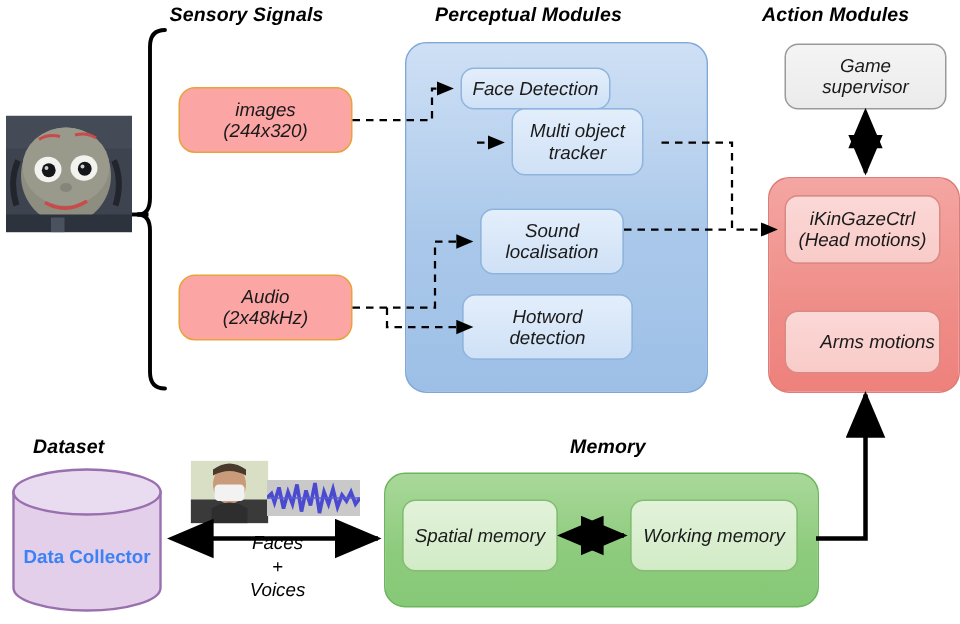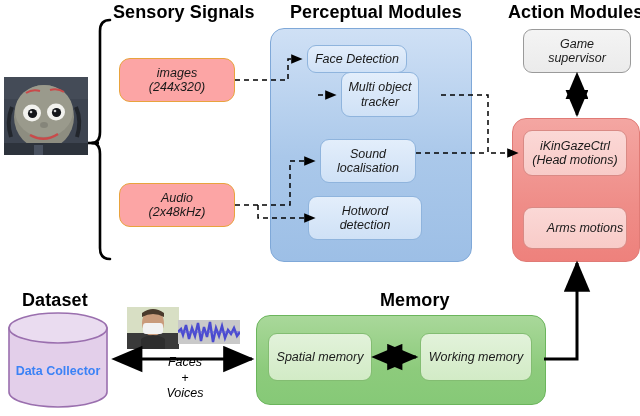--- a/index.html
+++ b/index.html
@@ -6,22 +6,22 @@
   body{
     width:640px;height:416px;
     background:#ffffff;
     font-family:"Liberation Sans", sans-serif;
     overflow:hidden;
   }
   #stage{position:relative;width:640px;height:416px;}
 
   .sec-title{
     position:absolute;
-    font-weight:bold;
-    font-size:18px;color:#000;
+    font-weight:bold;font-style:italic;
+    font-size:13px;color:#000;
     white-space:nowrap;
     letter-spacing:.1px;
   }
 
   .container-box{position:absolute;border-radius:14px;}
   .perceptual-container{
     background:linear-gradient(180deg,#cfe0f5 0%,#aac8ea 55%,#9dbfe6 100%);
     border:1px solid #7fa8d8;
   }
   .action-container{
@@ -136,21 +136,21 @@
       <span>(2x48kHz)</span>
     </span>
   </div>
 
   <div class="container-box perceptual-container" style="left:270px;top:28px;width:200px;height:232px;"></div>
 
   <div class="node node-blue" style="left:307px;top:45px;width:100px;height:28px;">
     <span>Face Detection</span>
   </div>
 
-  <div class="node node-blue" style="left:341px;top:72px;width:78px;height:45px;">
+  <div class="node node-blue" style="left:341px;top:72px;width:88px;height:45px;">
     <span>
       <span>Multi object</span><br>
       <span>tracker</span>
     </span>
   </div>
 
   <div class="node node-blue" style="left:320px;top:139px;width:96px;height:44px;">
     <span>
       <span>Sound</span><br>
       <span>localisation</span>

